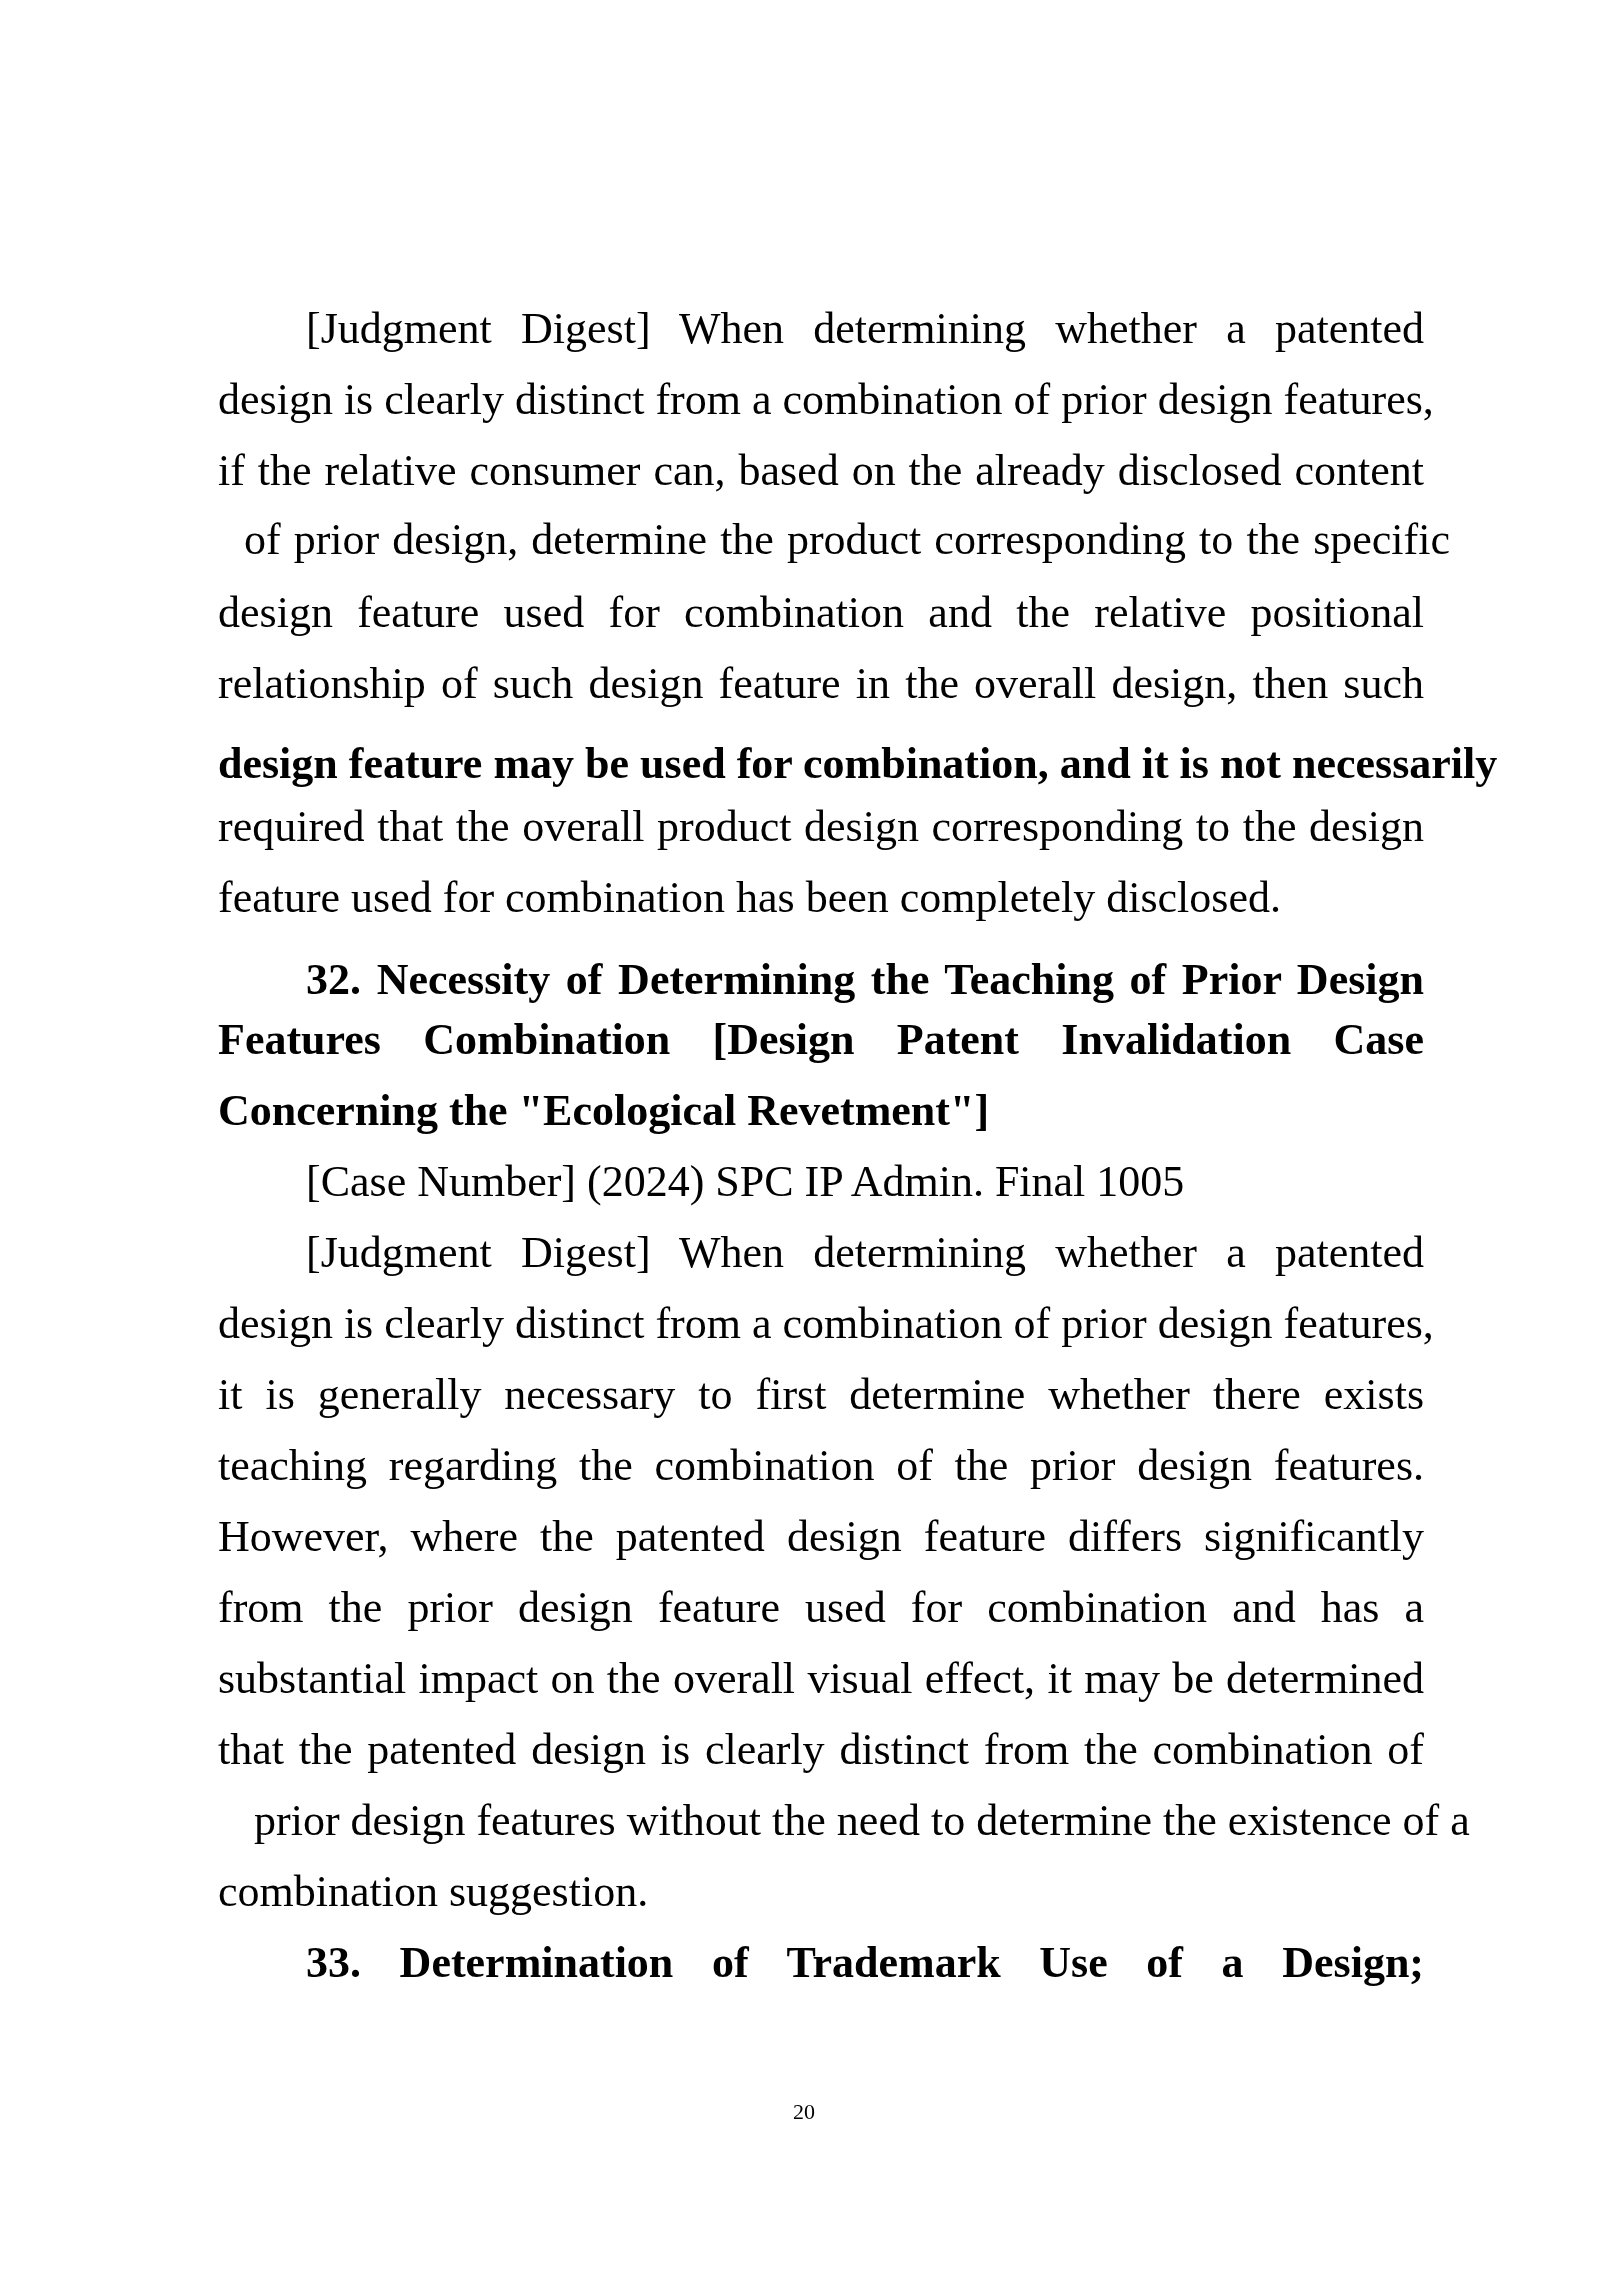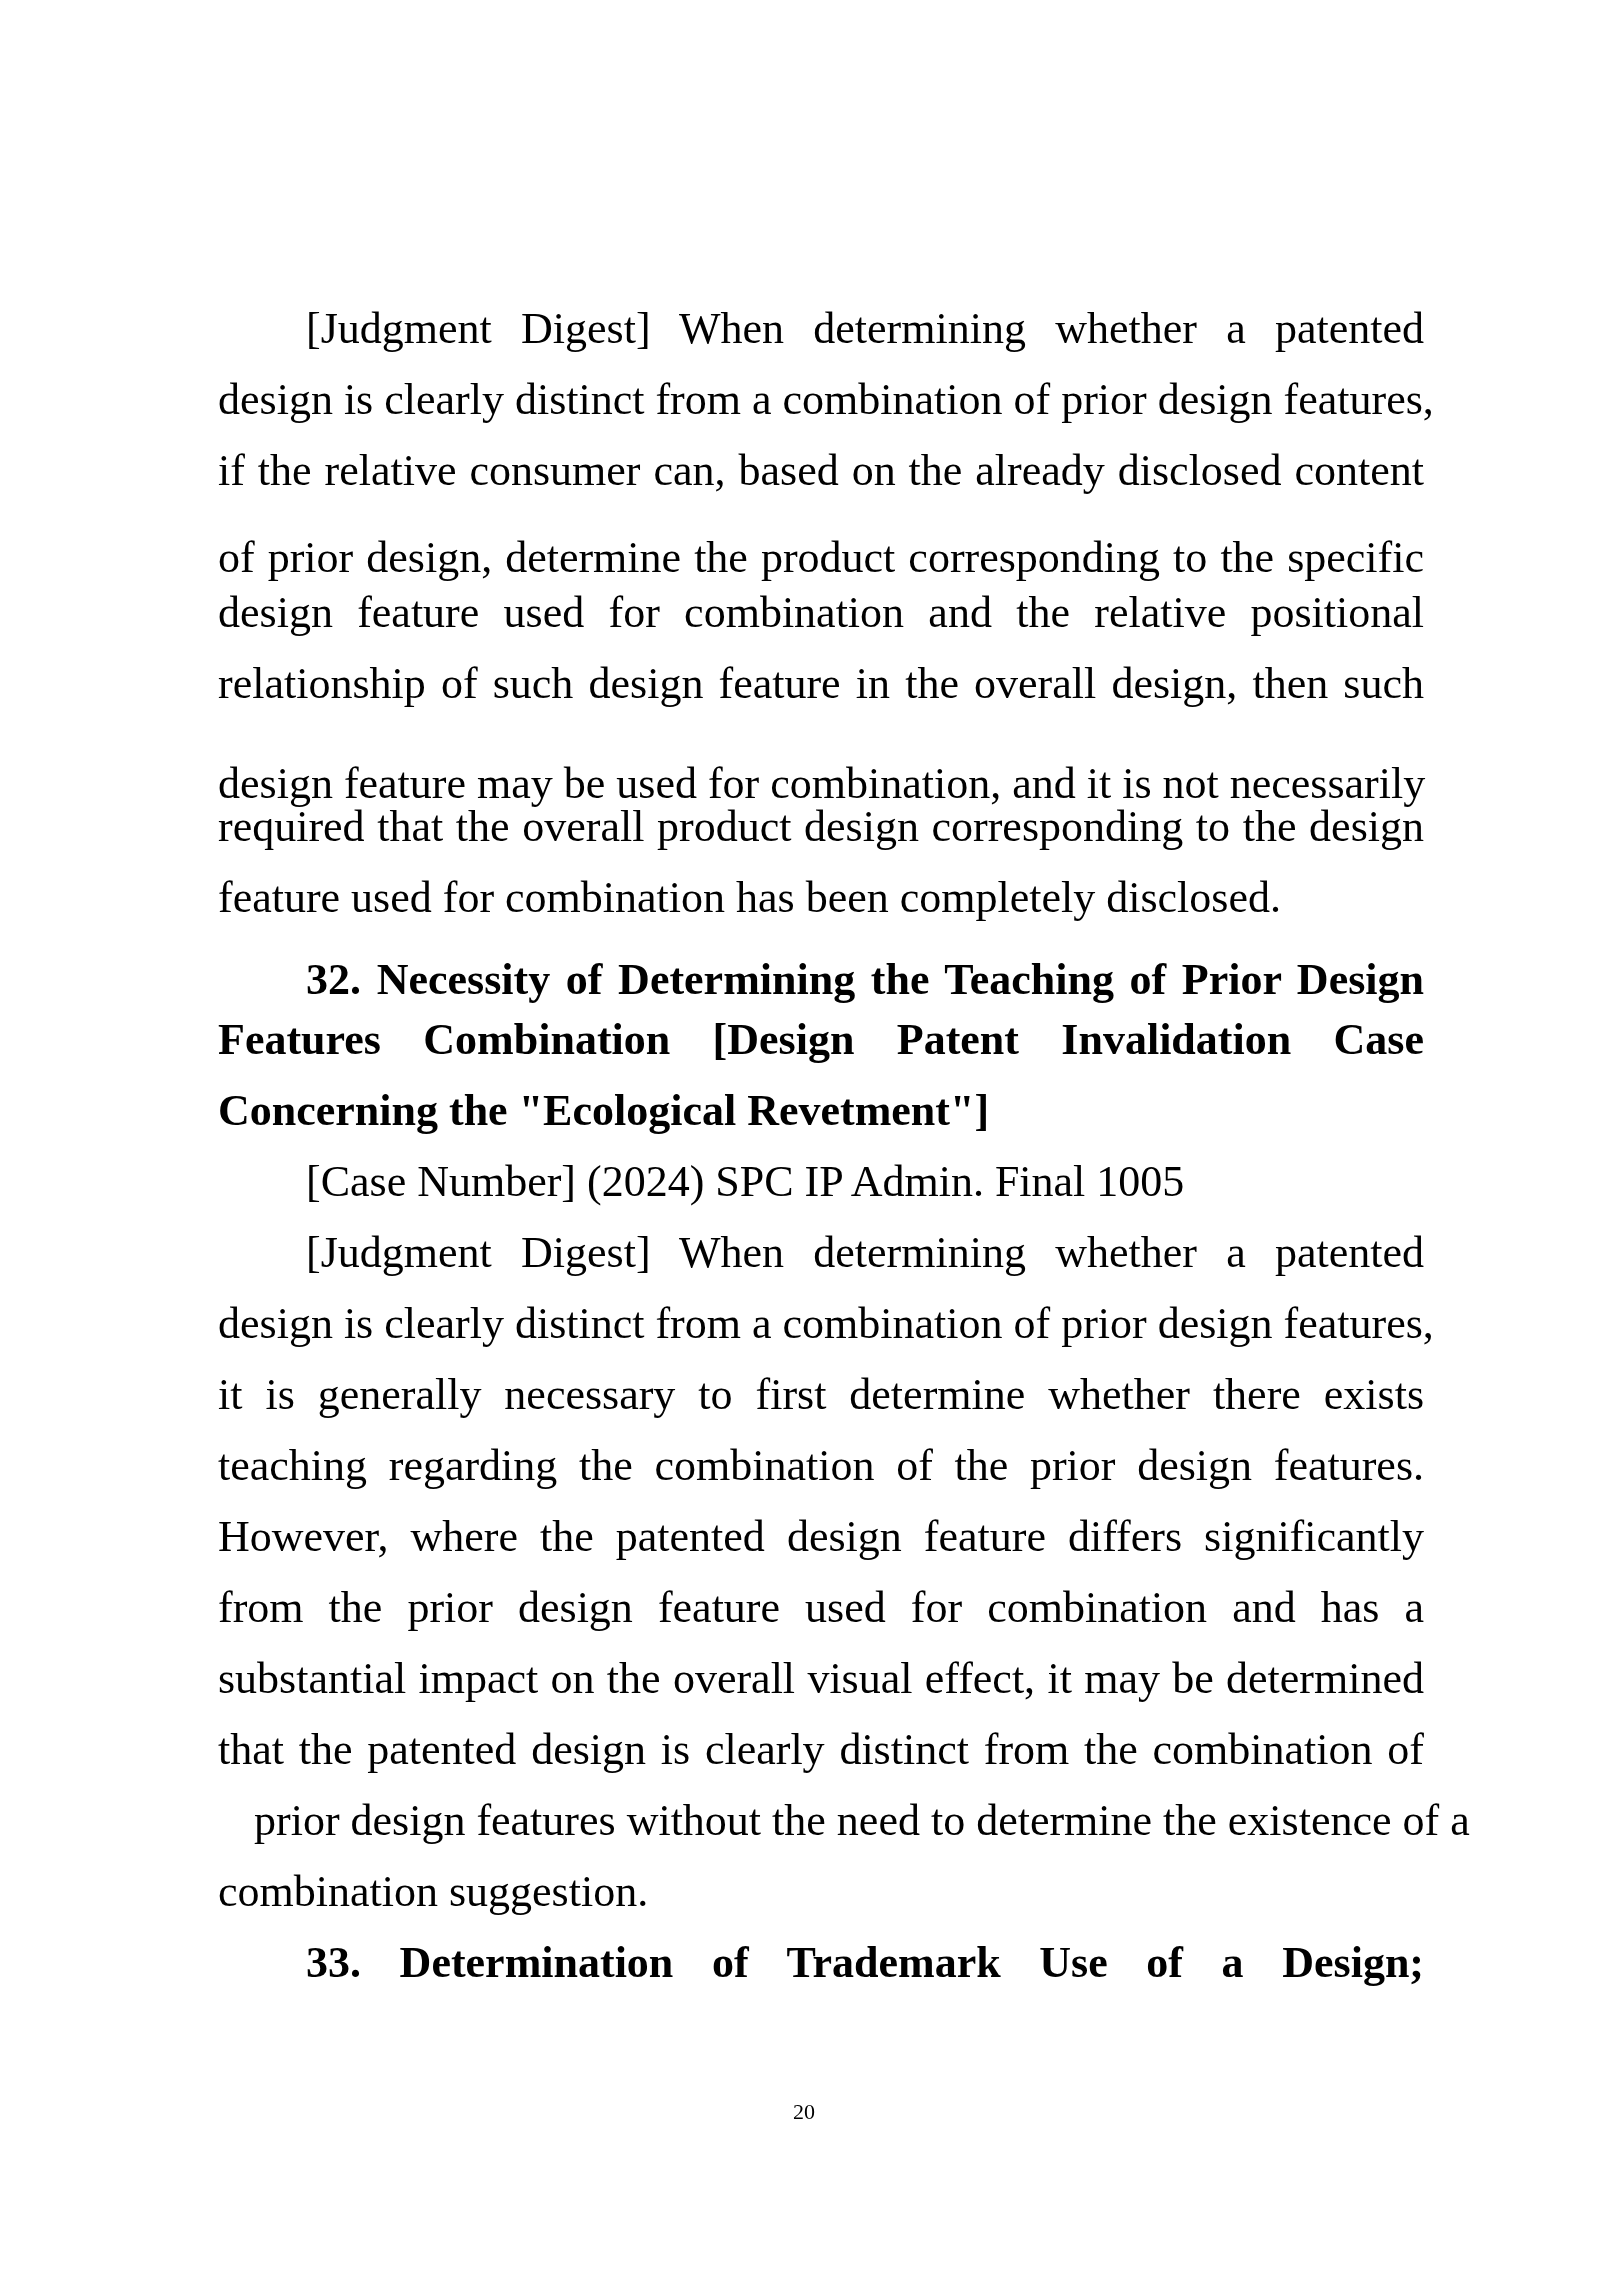--- a/index.html
+++ b/index.html
@@ -63,24 +63,24 @@
 </head>
 <body>
 
 <div class="page">
   <div class="text-block" style="top:0;">
 
     <div>
       <div class="line indent" style="top:293px;">[Judgment Digest] When determining whether a patented</div>
       <div class="line" style="top:364px;">design is clearly distinct from a combination of prior design features,</div>
       <div class="line" style="top:435px;">if the relative consumer can, based on the already disclosed content</div>
-      <div class="line" style="top:522px;">of prior design, determine the product corresponding to the specific</div>
+      <div class="line" style="top:504px;margin-left:26px;">of prior design, determine the product corresponding to the specific</div>
       <div class="line" style="top:577px;">design feature used for combination and the relative positional</div>
       <div class="line" style="top:648px;">relationship of such design feature in the overall design, then such</div>
-      <div class="line" style="top:748px;">design feature may be used for combination, and it is not necessarily</div>
+      <div class="line" style="top:728px;font-weight:bold;">design feature may be used for combination, and it is not necessarily</div>
       <div class="line" style="top:791px;">required that the overall product design corresponding to the design</div>
       <div class="line last" style="top:862px;">feature used for combination has been completely disclosed.</div>
     </div>
 
     <div>
       <div class="line indent bold" style="top:944px;">32. Necessity of Determining the Teaching of Prior Design</div>
       <div class="line bold" style="top:1004px;">Features Combination [Design Patent Invalidation Case</div>
       <div class="line bold last" style="top:1075px;">Concerning the "Ecological Revetment"]</div>
     </div>
 

